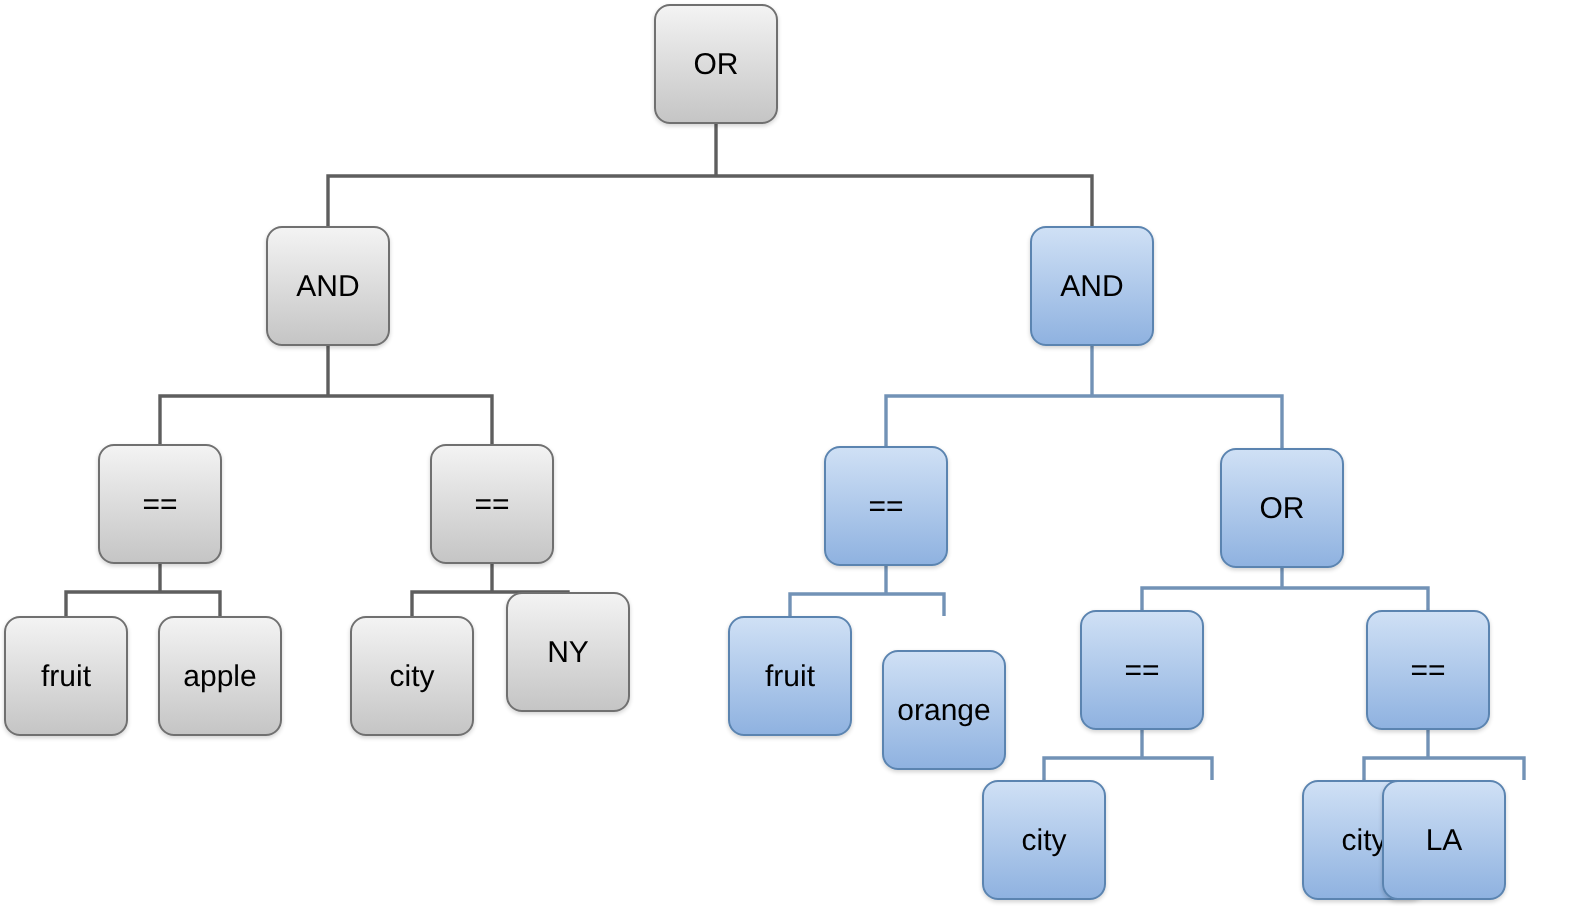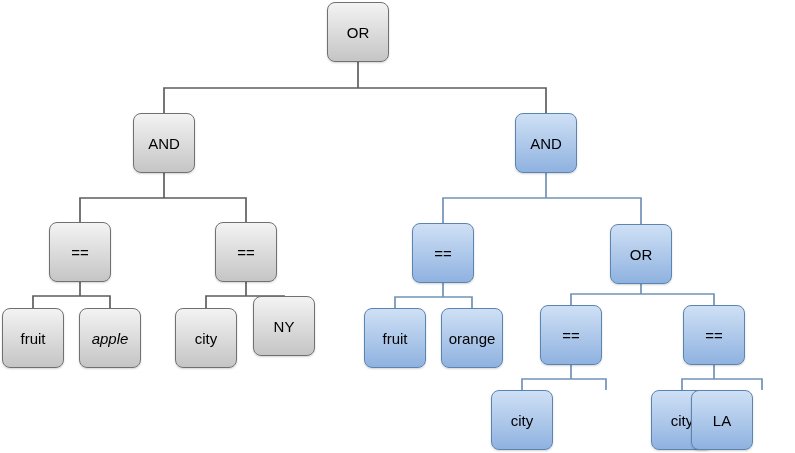--- a/index.html
+++ b/index.html
@@ -80,26 +80,26 @@
 
   <div class="node gray" style="left:327px; top:2px;">OR</div>
   <div class="node gray" style="left:133px; top:113px;">AND</div>
   <div class="node blue" style="left:515px; top:113px;">AND</div>
   <div class="node gray" style="left:49px;  top:222px;">==</div>
   <div class="node gray" style="left:215px; top:222px;">==</div>
   <div class="node blue" style="left:412px; top:223px;">==</div>
   <div class="node blue" style="left:610px; top:224px;">OR</div>
 
   <div class="node gray" style="left:2px;   top:308px;">fruit</div>
-  <div class="node gray" style="left:79px;  top:308px;font-style:italic;">apple</div>
+  <div class="node gray" style="left:79px;  top:308px;">apple</div>
   <div class="node gray" style="left:175px; top:308px;">city</div>
   <div class="node gray" style="left:253px; top:296px;">NY</div>
 
   <div class="node blue" style="left:364px; top:308px;">fruit</div>
-  <div class="node blue" style="left:441px; top:308px;">orange</div>
+  <div class="node blue" style="left:441px; top:325px;">orange</div>
   <div class="node blue" style="left:540px; top:305px;">==</div>
   <div class="node blue" style="left:683px; top:305px;">==</div>
 
   <div class="node blue" style="left:491px; top:390px;">city</div>
   <div class="node blue" style="left:651px; top:390px;">city</div>
   <div class="node blue" style="left:691px; top:390px;">LA</div>
 
 </div>
 
 </body></html>

